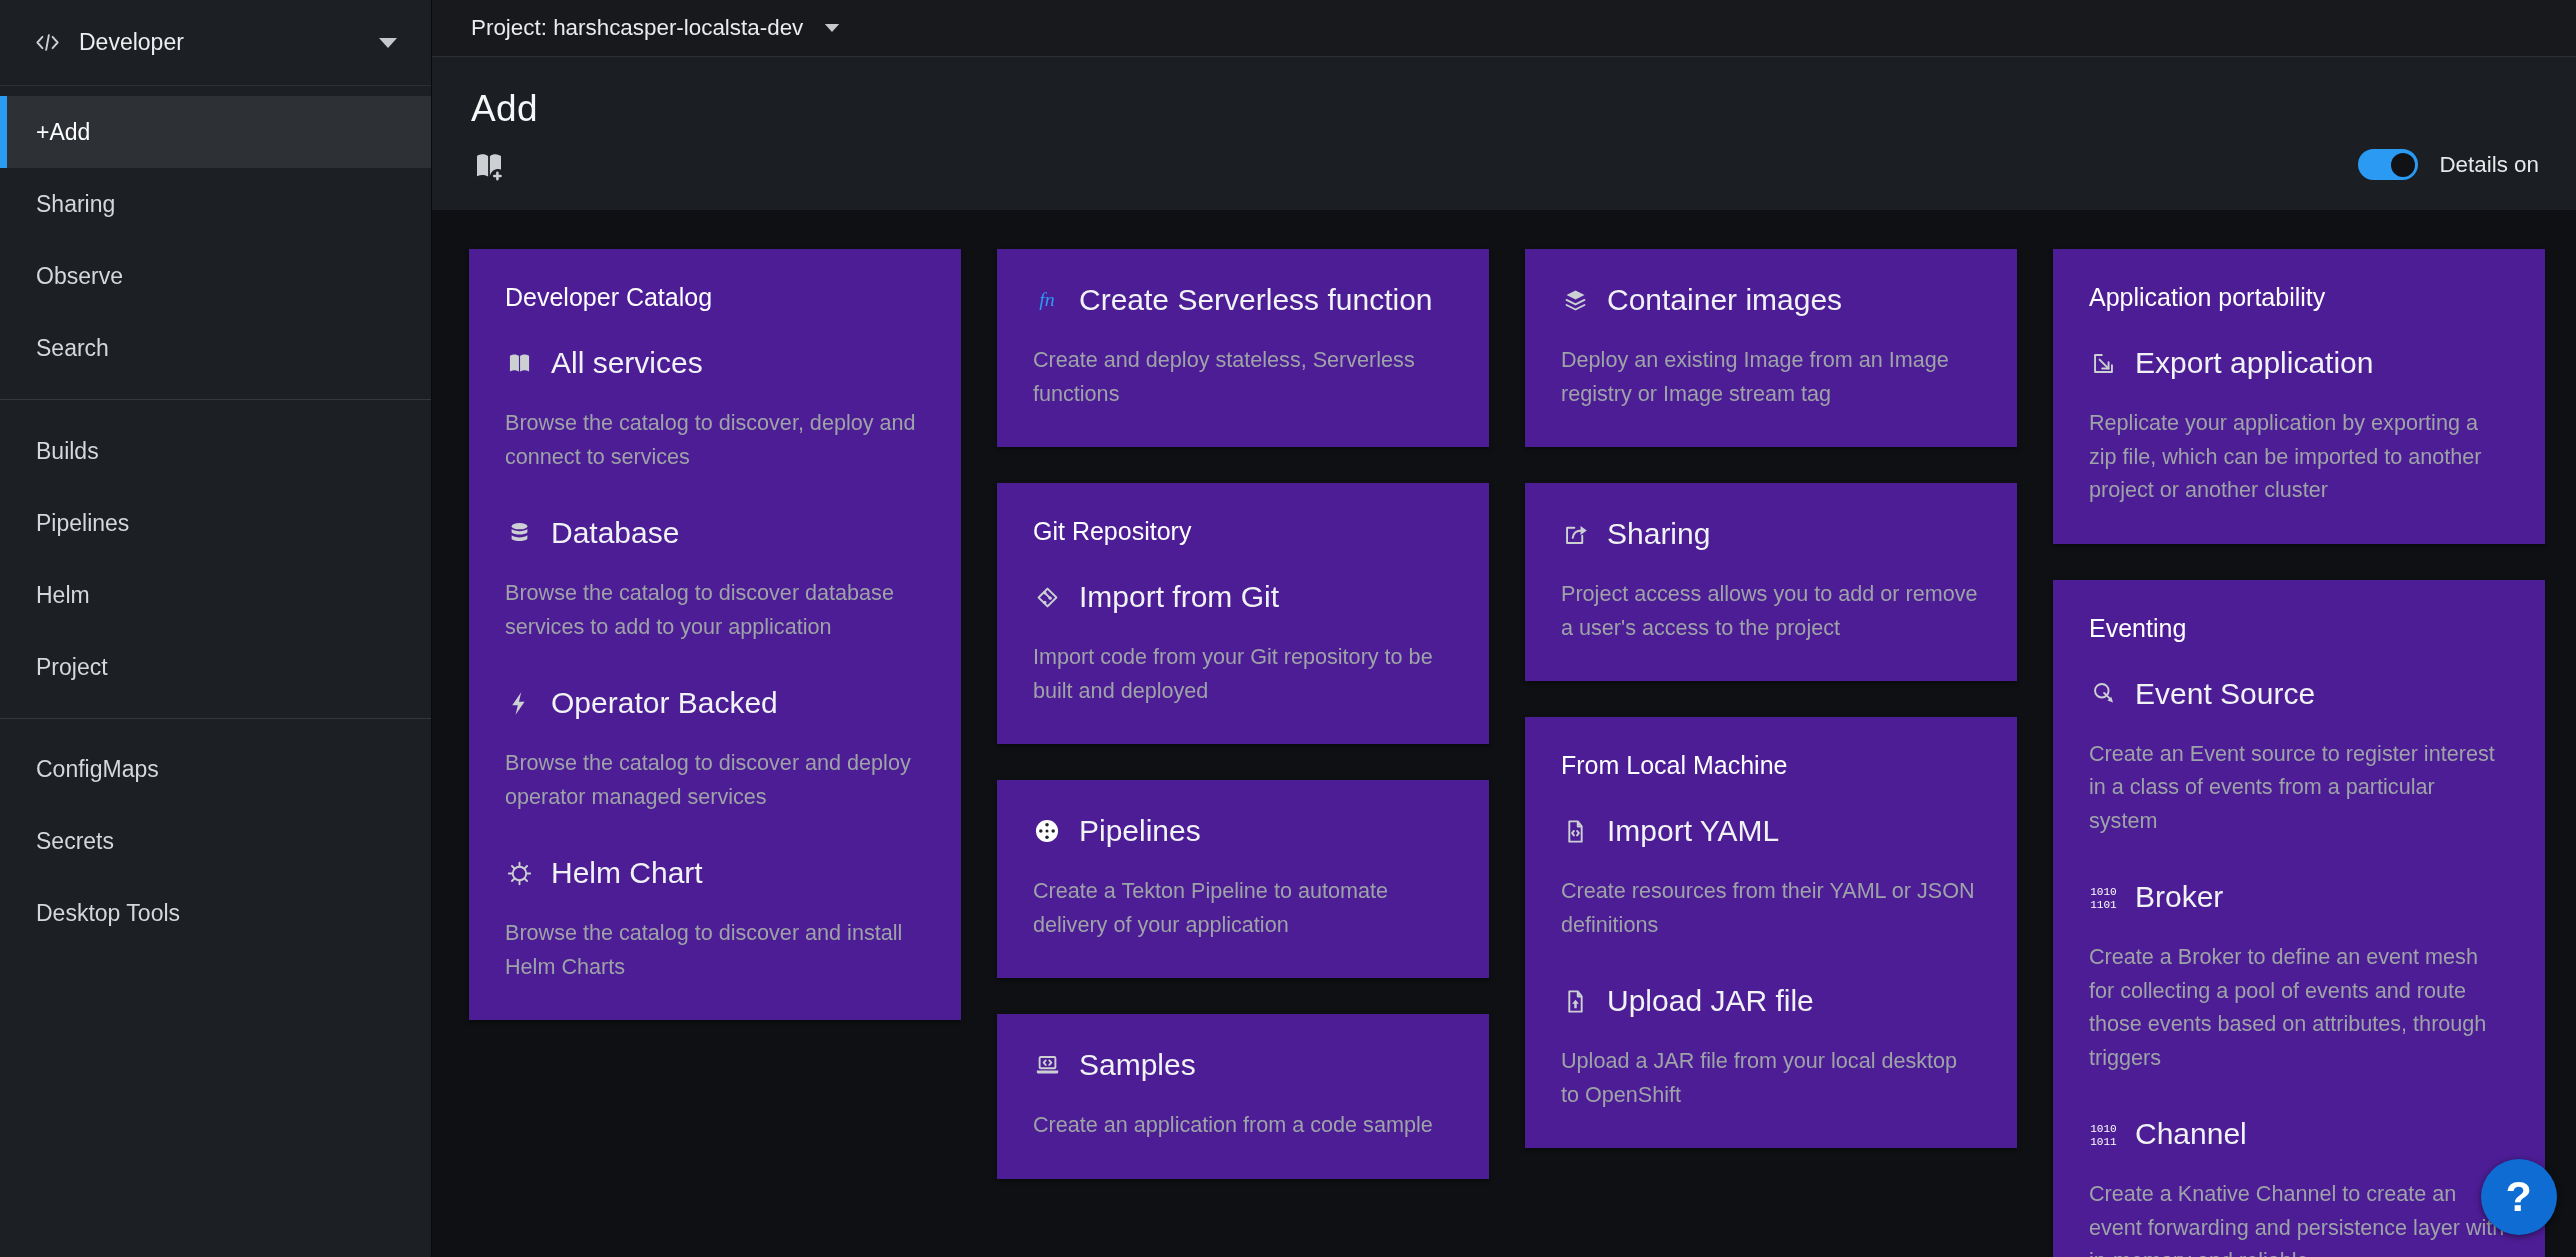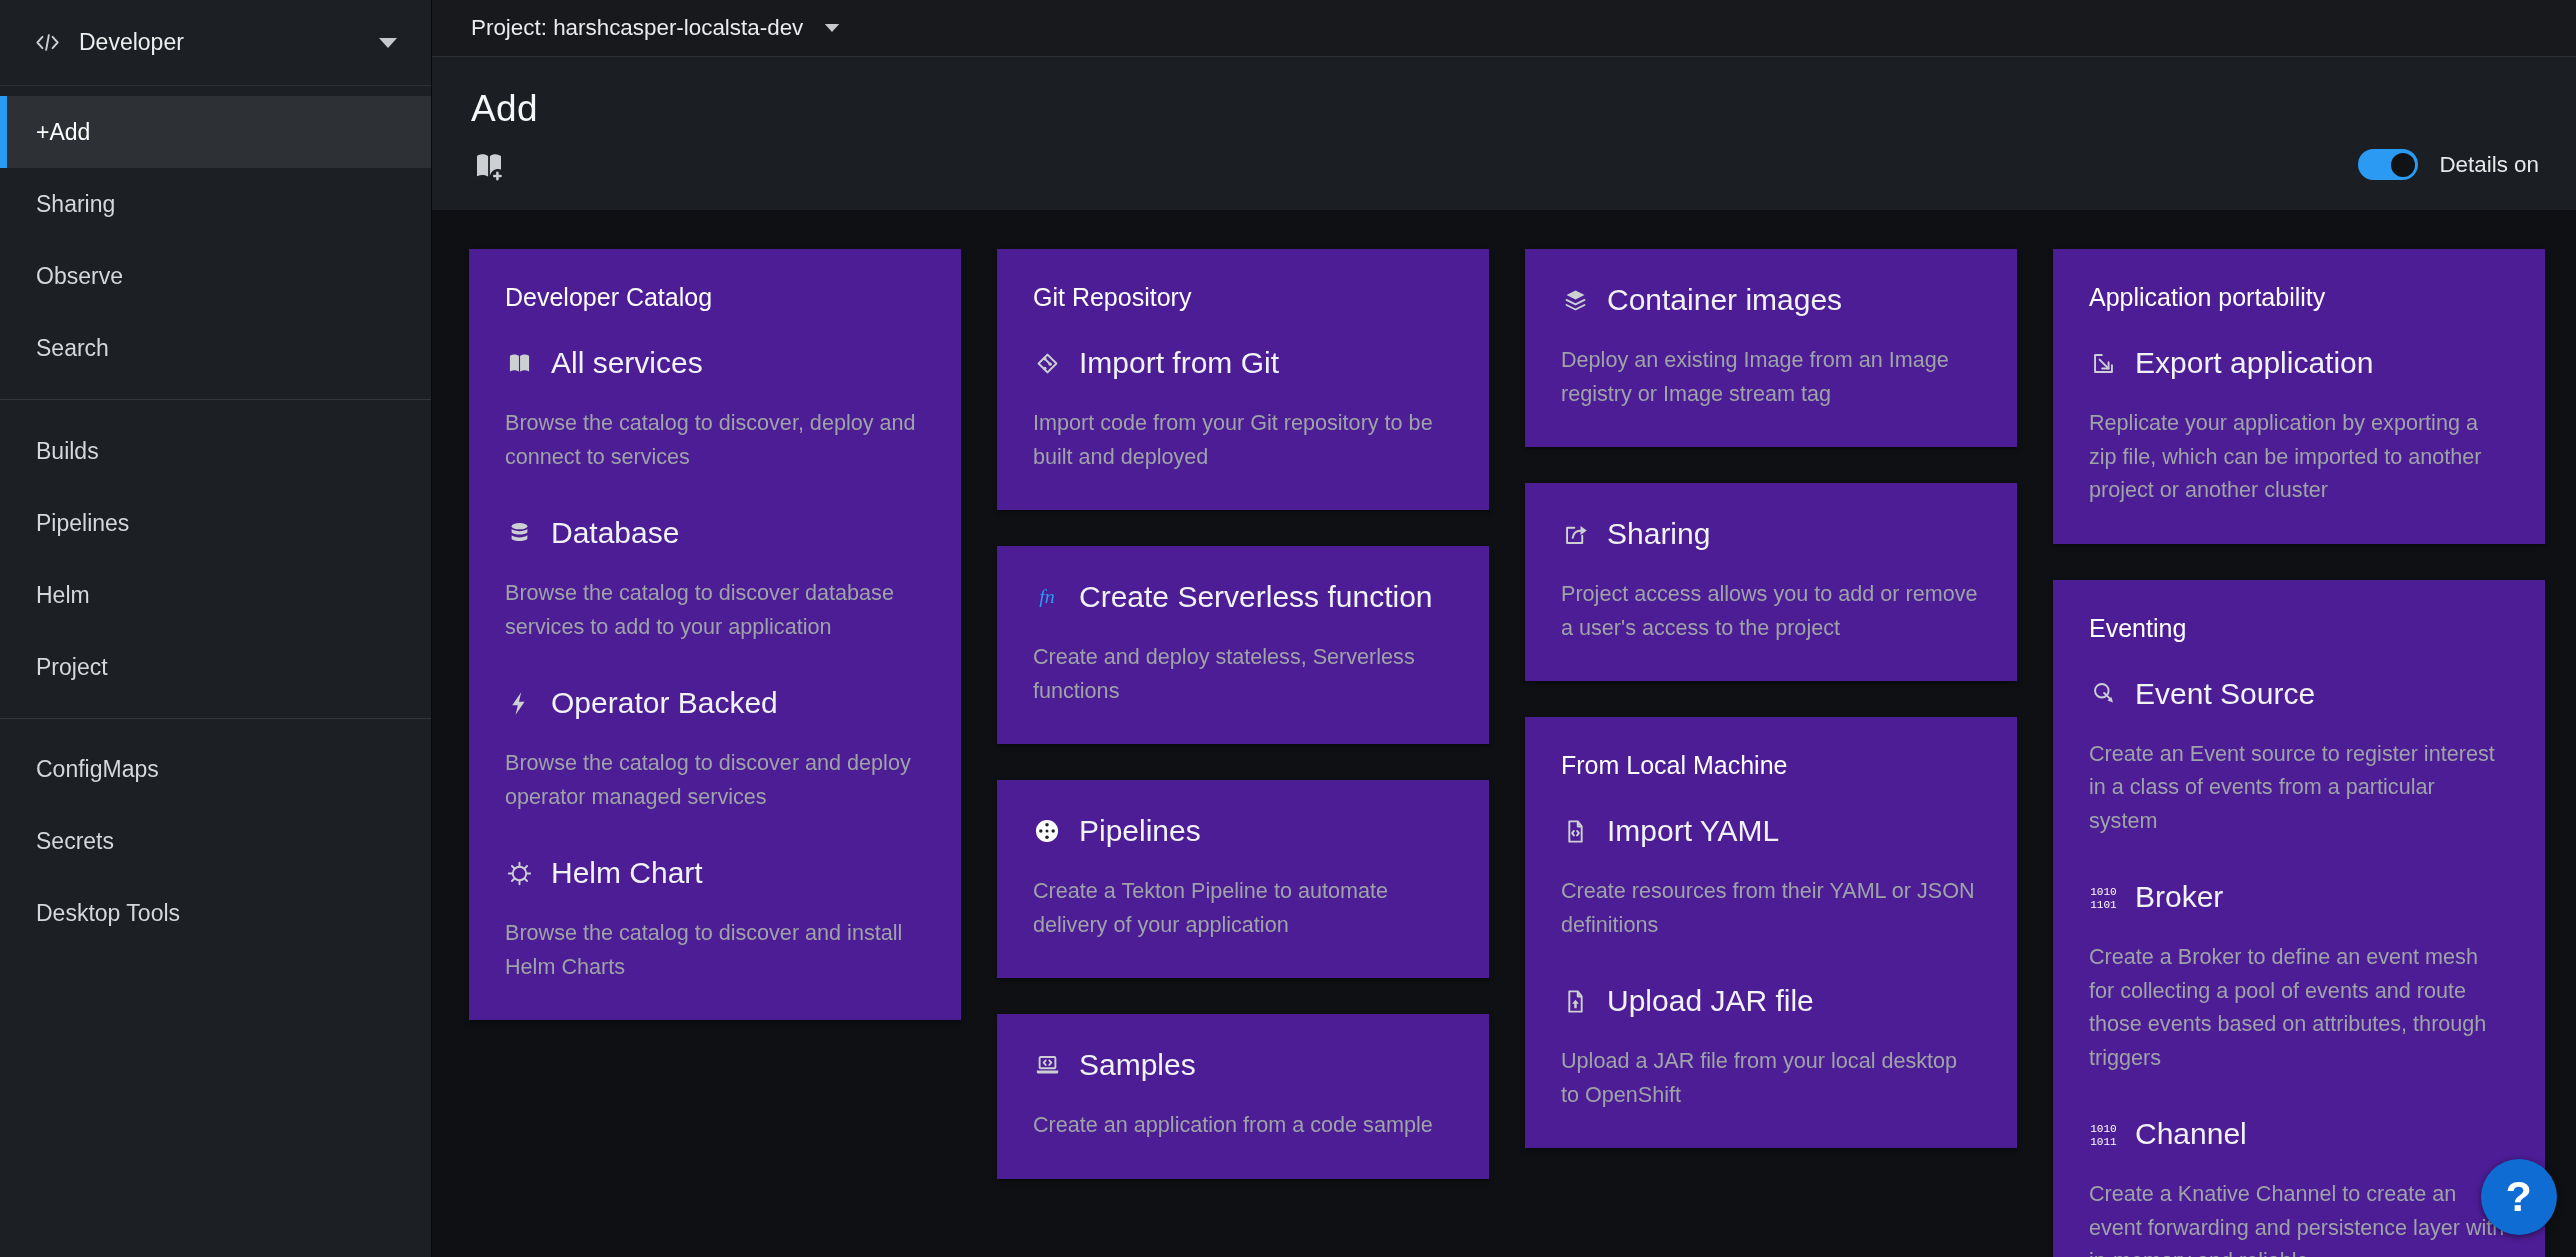--- a/index.html
+++ b/index.html
@@ -157,49 +157,49 @@
               </span>
               <span class="item-title">Helm Chart</span>
             </div>
             <div class="item-desc">Browse the catalog to discover and install Helm Charts</div>
           </div>
         </div>
       </div>
 
       <div class="col">
         <div class="card">
+          <div class="item">
+            <div class="item-head">
+              <span class="ico">
+                <svg width="30" height="30" viewBox="0 0 24 24">
+                    <text x="12" y="17" text-anchor="middle" font-size="17" font-style="italic" font-family="Liberation Serif, serif" fill="#2b9af3">fn</text>
+                  </svg>
+              </span>
+              <span class="item-title">Create Serverless function</span>
+            </div>
+            <div class="item-desc">Create and deploy stateless, Serverless functions</div>
+          </div>
+        </div>
+
+        <div class="card">
           <div class="card-title">Git Repository</div>
           <div class="item">
             <div class="item-head">
               <span class="ico">
                 <svg width="27" height="27" viewBox="0 0 24 24">
                     <rect class="ic" x="6.4" y="6.4" width="11.2" height="11.2" transform="rotate(45 12 12)"></rect>
                     <path class="ic" d="M9.2 7.4l5 5"></path>
                     <circle class="icf" cx="9.6" cy="7.8" r="1.5"></circle>
                     <circle class="icf" cx="14.4" cy="12.6" r="1.5"></circle>
                     <circle class="icf" cx="9.6" cy="16.4" r="1.5"></circle>
                   </svg>
               </span>
               <span class="item-title">Import from Git</span>
             </div>
             <div class="item-desc">Import code from your Git repository to be built and deployed</div>
-          </div>
-        </div>
-
-        <div class="card">
-          <div class="item">
-            <div class="item-head">
-              <span class="ico">
-                <svg width="30" height="30" viewBox="0 0 24 24">
-                    <text x="12" y="17" text-anchor="middle" font-size="17" font-style="italic" font-family="Liberation Serif, serif" fill="#2b9af3">fn</text>
-                  </svg>
-              </span>
-              <span class="item-title">Create Serverless function</span>
-            </div>
-            <div class="item-desc">Create and deploy stateless, Serverless functions</div>
           </div>
         </div>
 
         <div class="card">
           <div class="item">
             <div class="item-head">
               <span class="ico">
                 <svg width="30" height="30" viewBox="0 0 24 24">
                     <circle cx="12" cy="12" r="9.5" fill="#ffffff"></circle>
                   <circle cx="12" cy="6.7" r="1.5" fill="#1f2226"></circle>

